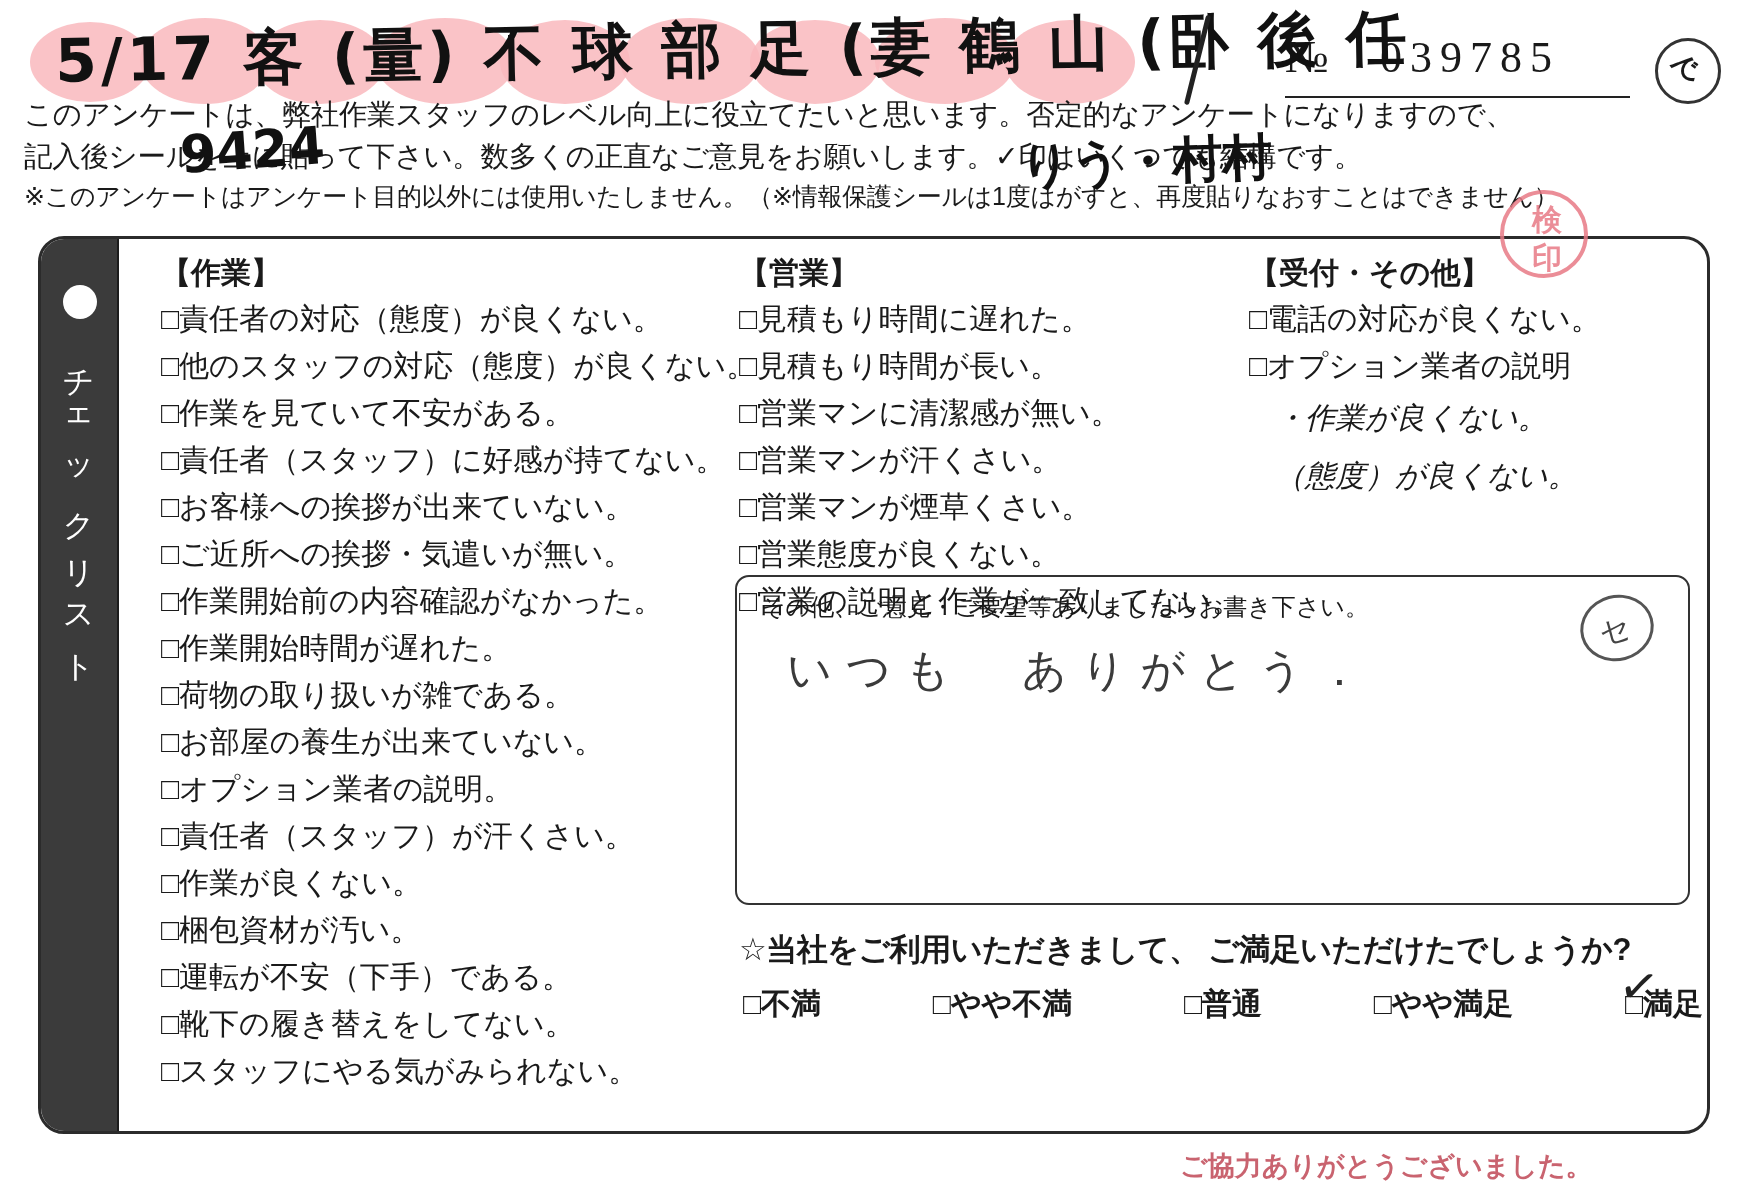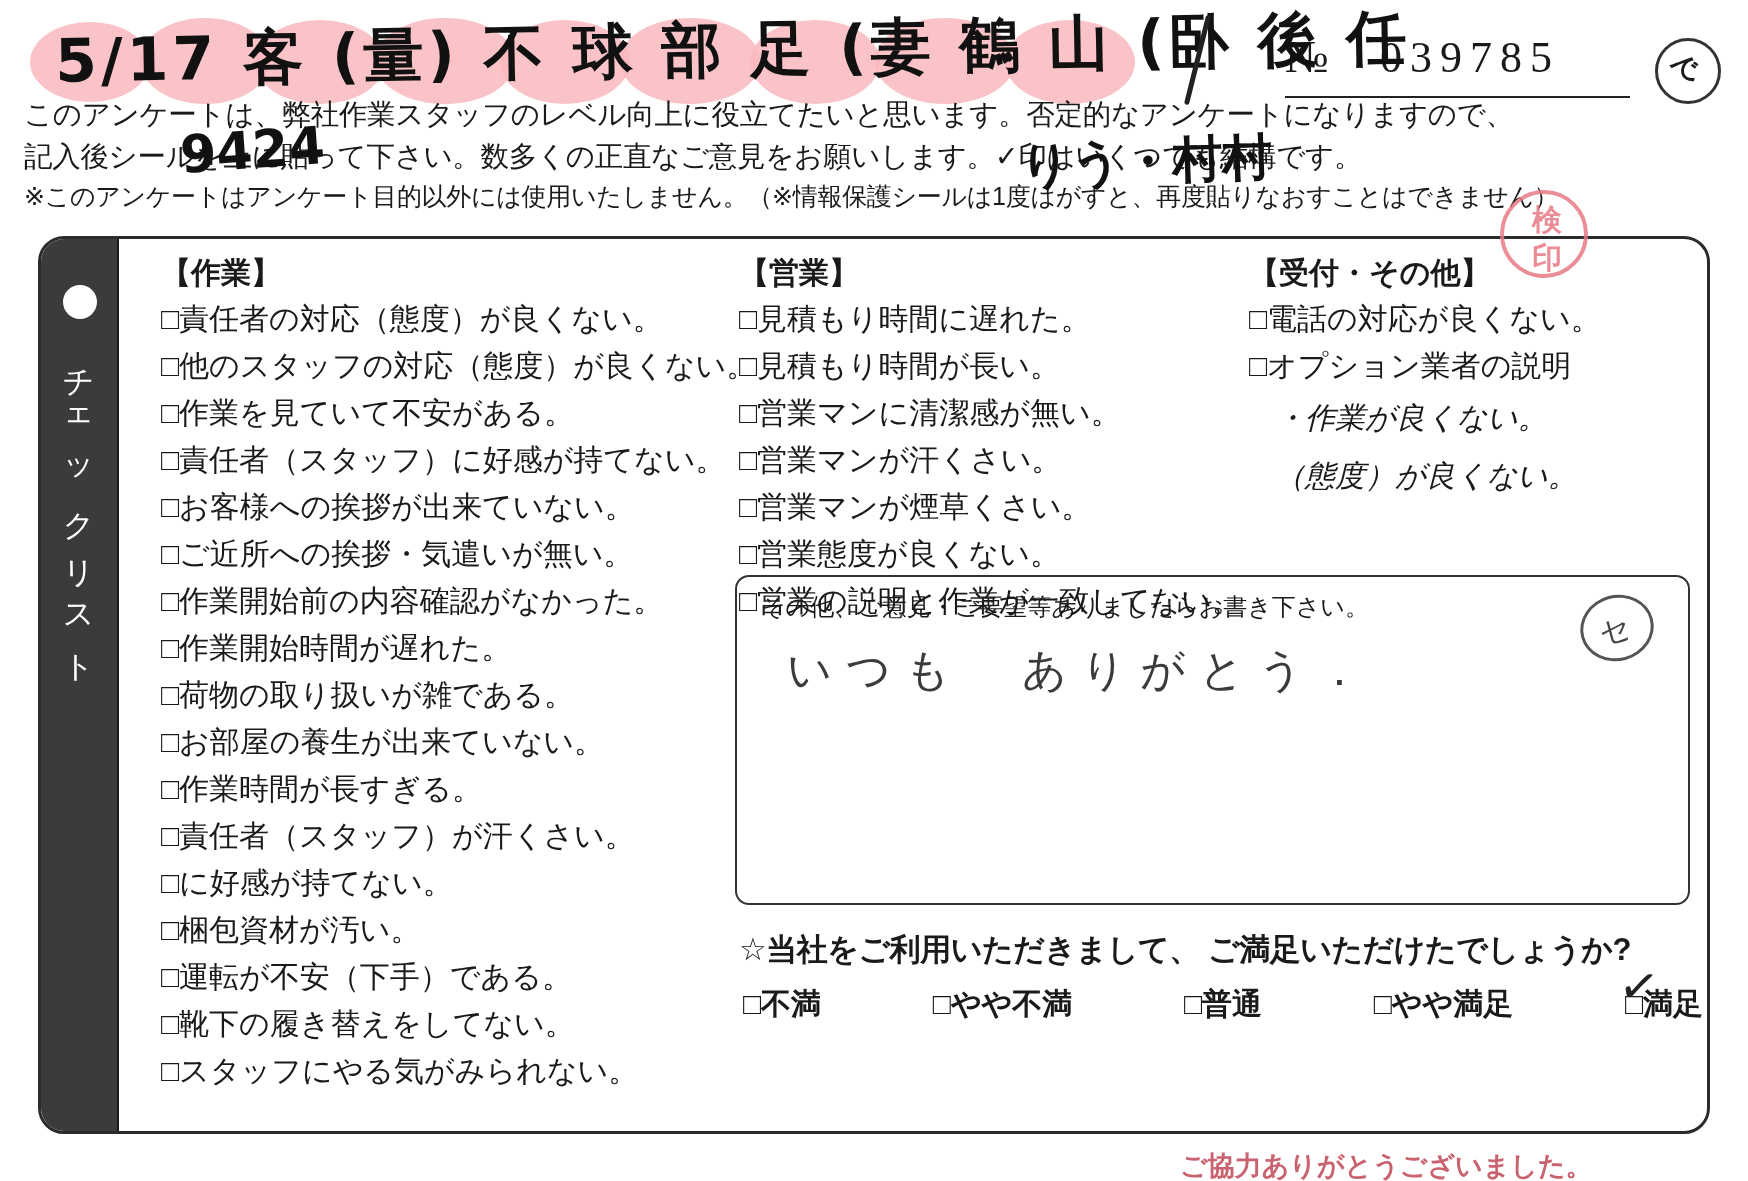--- a/index.html
+++ b/index.html
@@ -232,23 +232,23 @@
       <div class="chk">□責任者の対応（態度）が良くない。</div>
       <div class="chk">□他のスタッフの対応（態度）が良くない。</div>
       <div class="chk">□作業を見ていて不安がある。</div>
       <div class="chk">□責任者（スタッフ）に好感が持てない。</div>
       <div class="chk">□お客様への挨拶が出来ていない。</div>
       <div class="chk">□ご近所への挨拶・気遣いが無い。</div>
       <div class="chk">□作業開始前の内容確認がなかった。</div>
       <div class="chk">□作業開始時間が遅れた。</div>
       <div class="chk">□荷物の取り扱いが雑である。</div>
       <div class="chk">□お部屋の養生が出来ていない。</div>
-      <div class="chk">□作業時間が長すぎる。</div>
+      <div class="chk">□オプション業者の説明。</div>
       <div class="chk">□責任者（スタッフ）が汗くさい。</div>
-      <div class="chk">□に好感が持てない。</div>
+      <div class="chk">□作業が良くない。</div>
       <div class="chk">□梱包資材が汚い。</div>
       <div class="chk">□運転が不安（下手）である。</div>
       <div class="chk">□靴下の履き替えをしてない。</div>
       <div class="chk">□スタッフにやる気がみられない。</div>
     </div>
 
     <div class="col-sales">
       <div class="col-head">【営業】</div>
       <div class="chk">□見積もり時間に遅れた。</div>
       <div class="chk">□見積もり時間が長い。</div>

